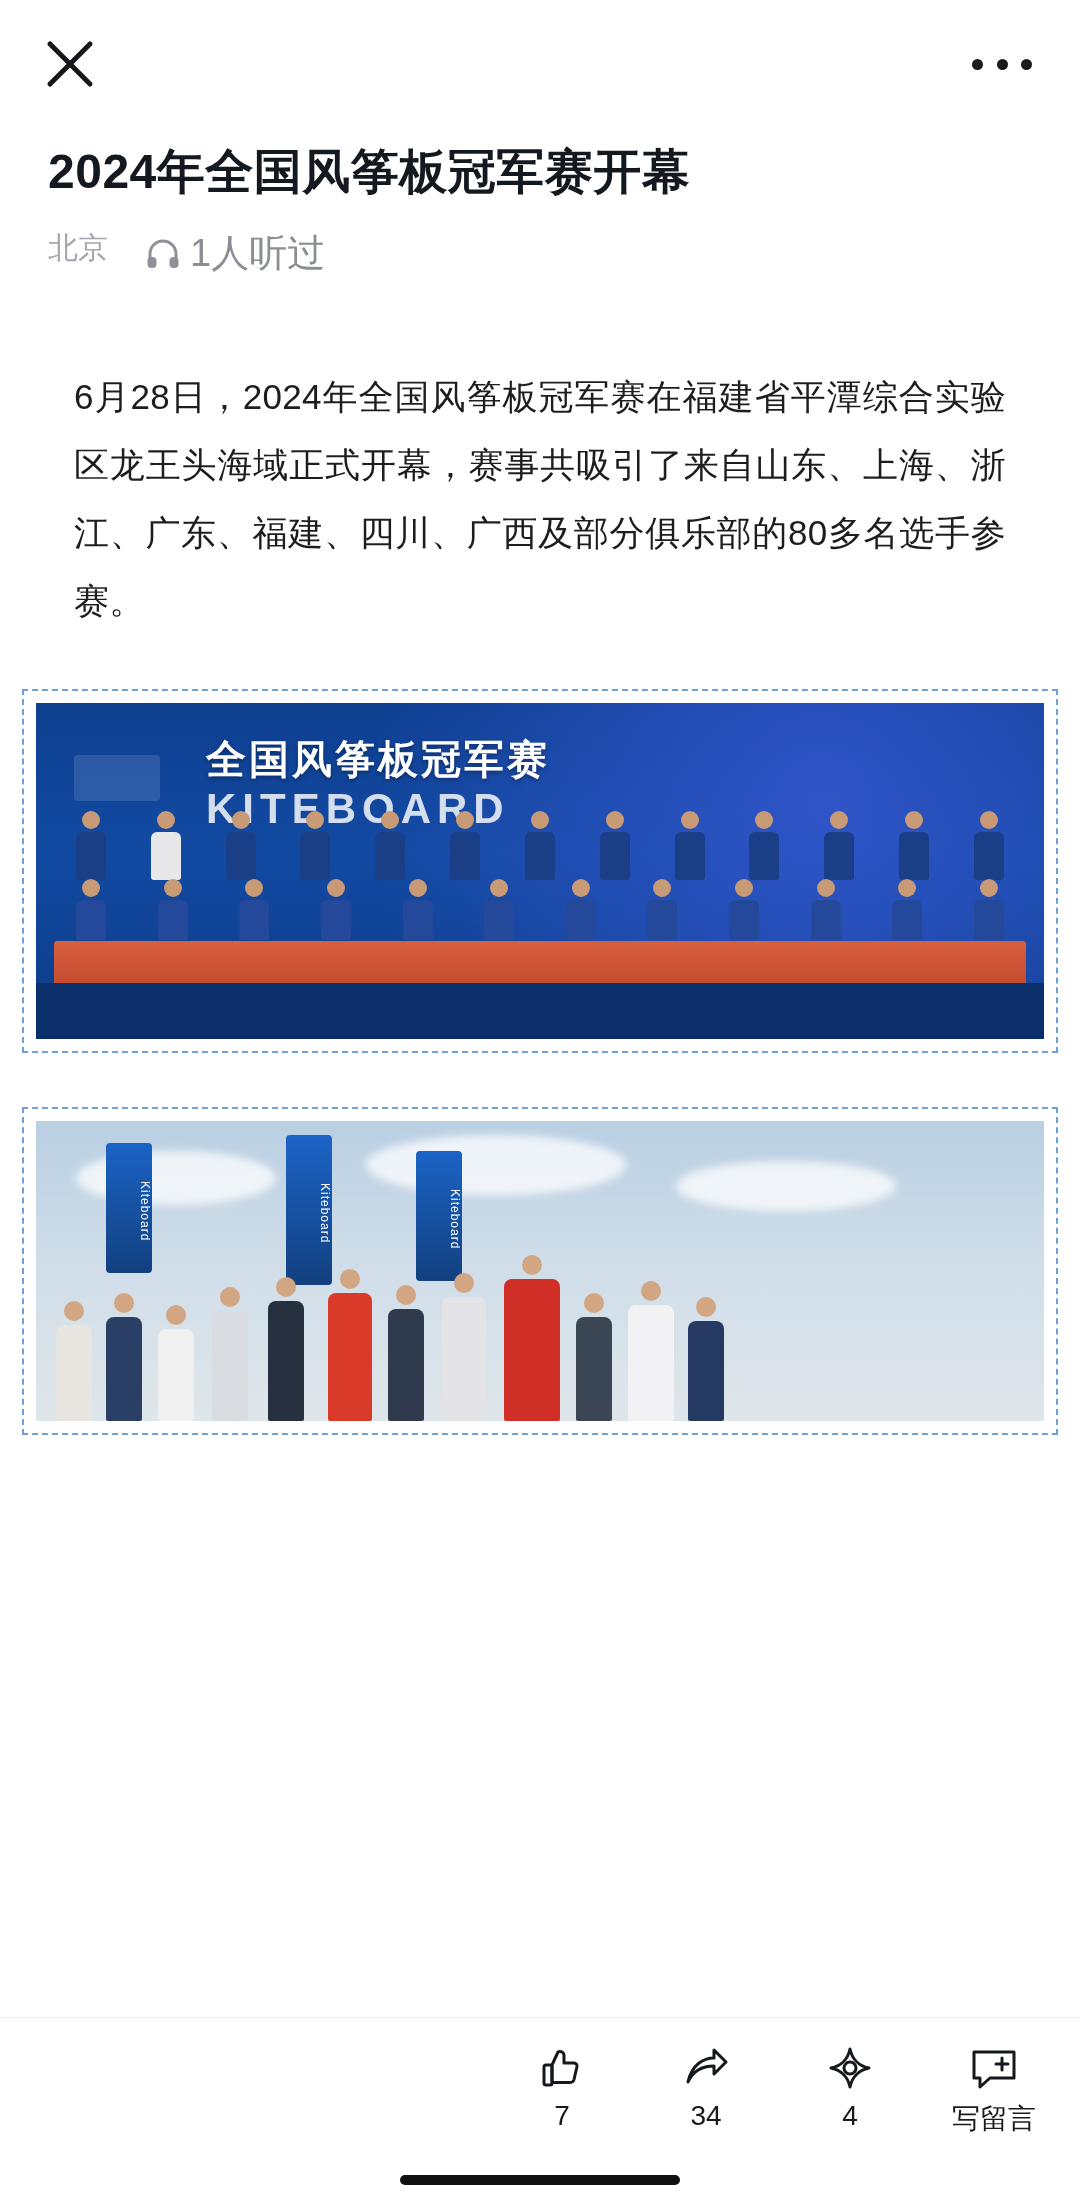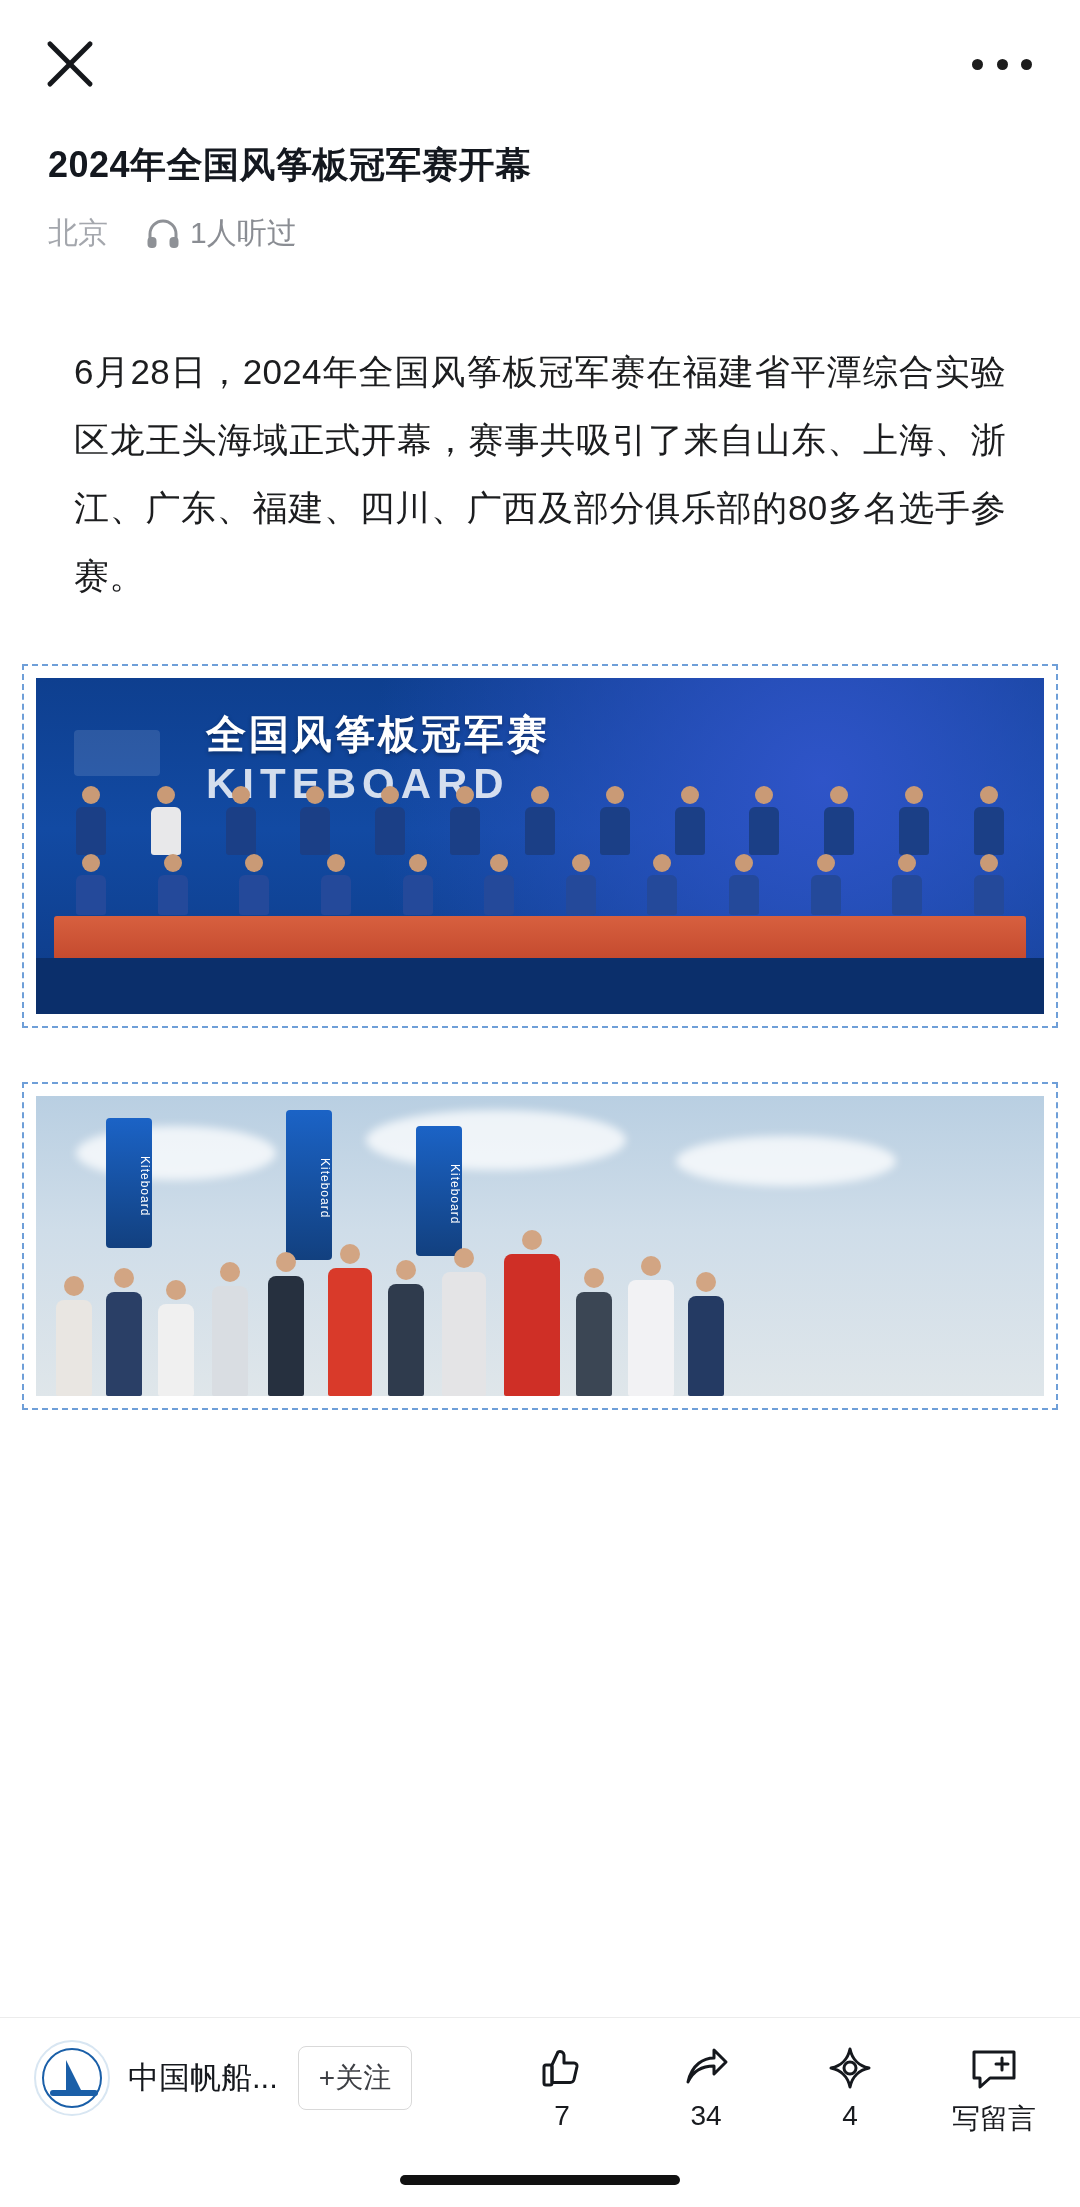--- a/index.html
+++ b/index.html
@@ -48,21 +48,21 @@
     height: 11px;
     border-radius: 50%;
     background: #1c1c1c;
   }
 
   
   .article {
     padding: 0 48px;
   }
   .title {
-    font-size: 36px;
+    font-size: 48px;
     line-height: 1.25;
     font-weight: bold;
     color: #14181f;
     letter-spacing: 0.5px;
     margin-top: 24px;
   }
   .meta-line1 {
     margin-top: 40px;
     display: flex;
     align-items: baseline;
@@ -89,21 +89,21 @@
     display: flex;
     align-items: center;
     color: #8e9196;
   }
   .headphone-icon {
     width: 34px;
     height: 30px;
     margin-right: 10px;
     display: inline-block;
   }
-  .listen-count { font-size: 30px; color: #8a8d93; }
+  .listen-count { font-size: 38px; color: #8a8d93; }
 
   
   .body-text {
     margin-top: 84px;
     padding: 0 26px 0 26px;
     font-size: 35px;
     line-height: 68px;
     color: #1c1d1f;
     text-align: justify;
     letter-spacing: 0.3px;
@@ -547,29 +547,20 @@
           </div>
         <div class="p2-person" style="left:652px;">
             <div class="head"></div>
             <div class="torso" style="height:100px;background:#243a63;"></div>
           </div>
       </div>
     </div>
   </div>
 
   <div class="bottombar">
-    <div class="bb-left">
-      <div class="avatar">
-        <div class="ring"></div>
-        <div class="sail"></div>
-        <div class="wave"></div>
-      </div>
-      <div class="bb-account">中国帆船...</div>
-      <div class="follow-btn">+关注</div>
-    </div>
 
     <div class="bb-actions">
 
       <div class="action">
         <div class="ico">
           <svg width="48" height="48" viewBox="0 0 48 48">
             <path d="M14 21 L20 8 a4 4 0 0 1 6 3 v8 h10 a3 3 0 0 1 3 3.5 l-3 13 a4 4 0 0 1 -4 3 H14 z" fill="none" stroke="#15181d" stroke-width="3" stroke-linejoin="round"></path>
             <rect x="6" y="21" width="8" height="20" rx="2" fill="none" stroke="#15181d" stroke-width="3"></rect>
           </svg>
         </div>

